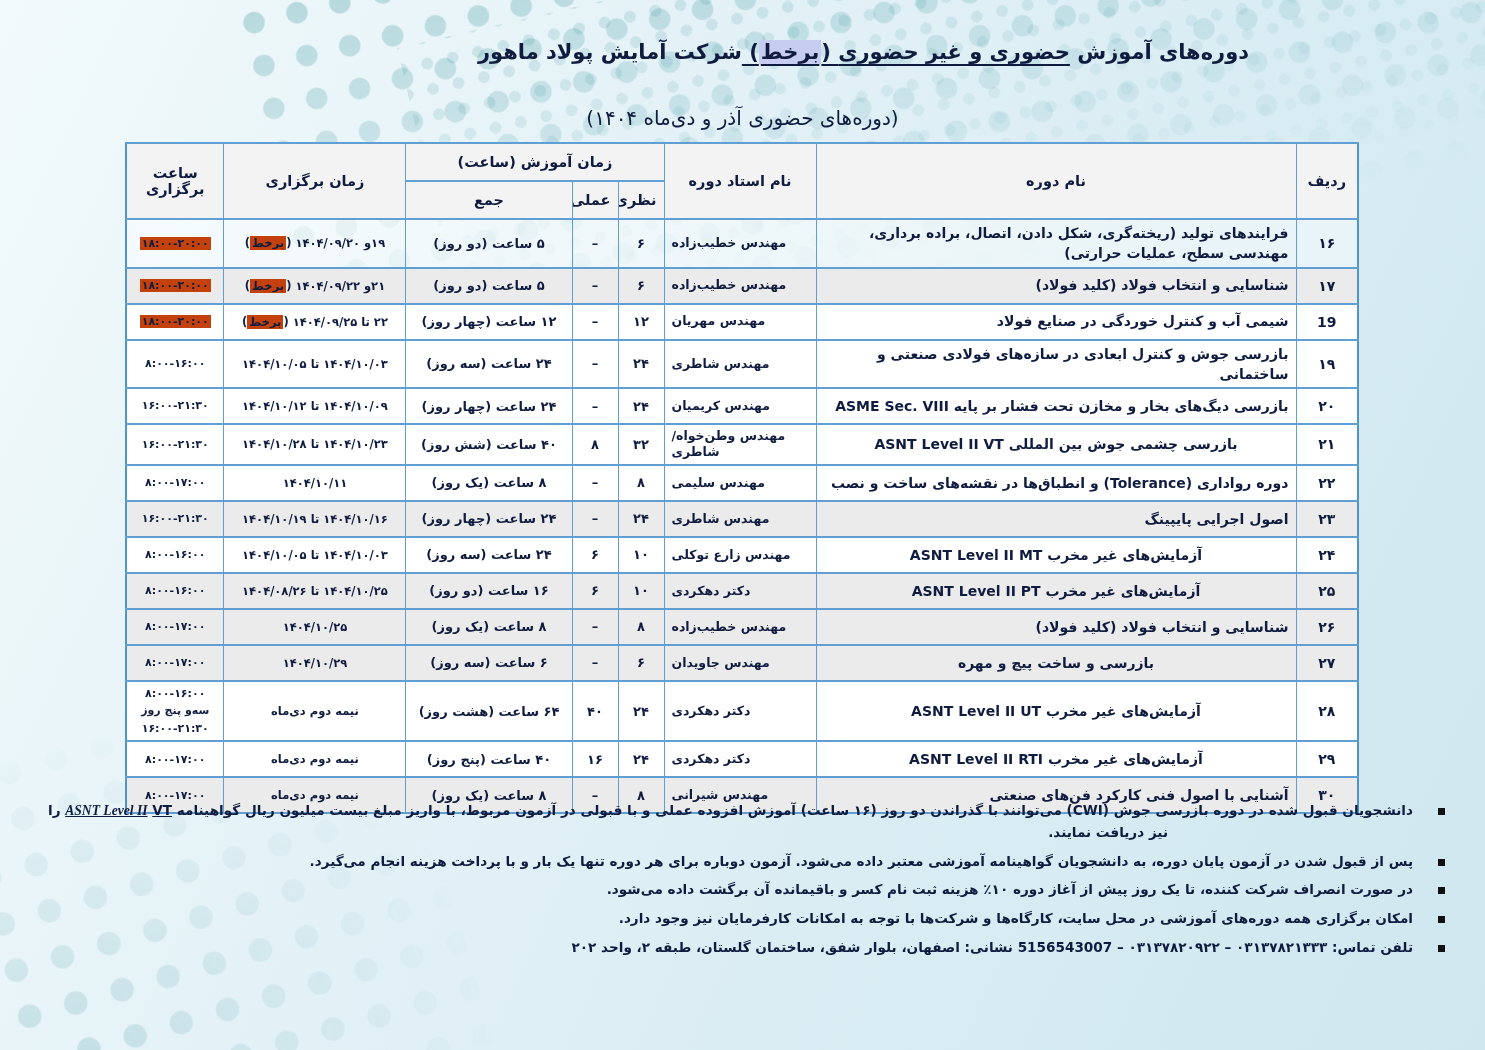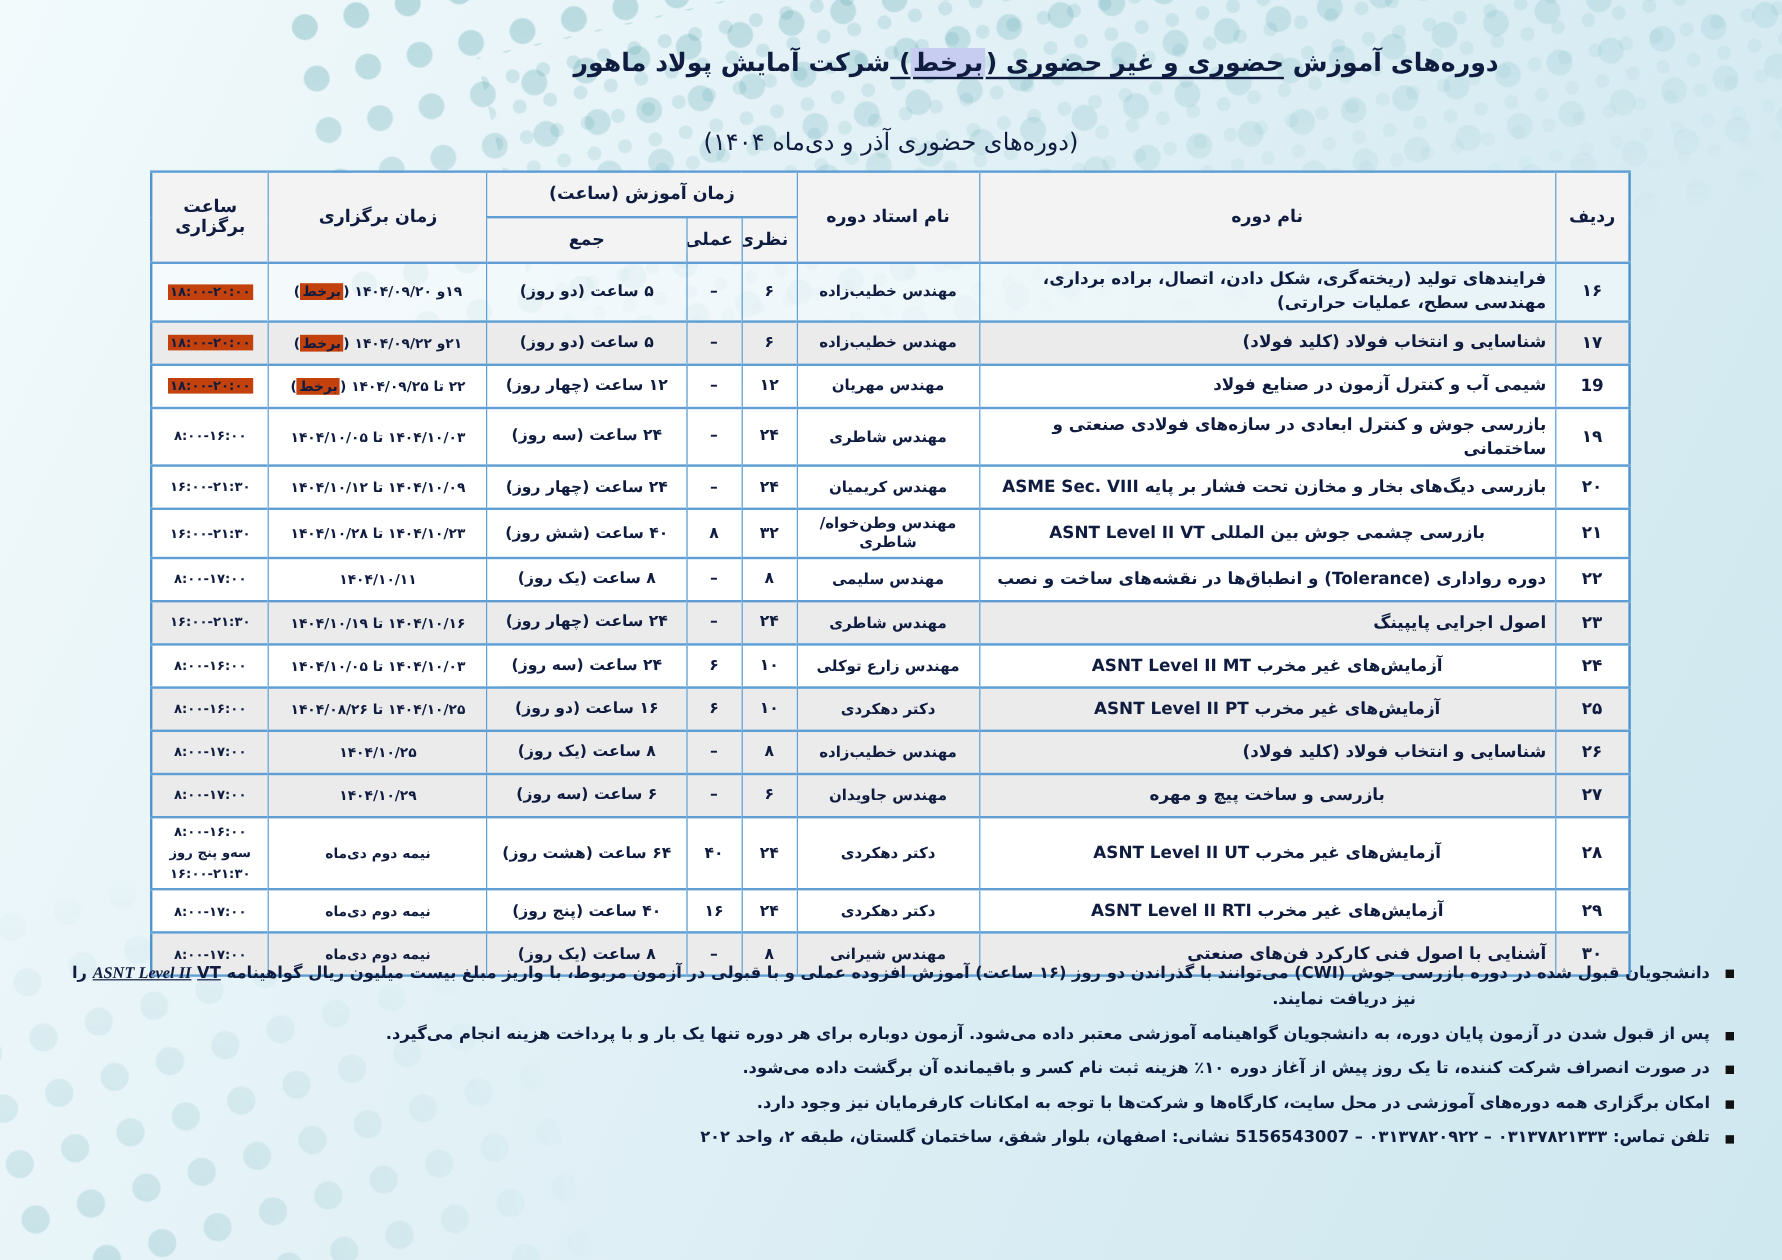--- a/index.html
+++ b/index.html
@@ -61,37 +61,37 @@
   }
   table.courses th,table.courses td{
     border:2px solid #5f9fd4;border-left-width:1px;border-right-width:1px;
     font-weight:700;color:#0f1c3f;padding:3px 7px;vertical-align:middle;
     overflow:hidden;
   }
   table.courses thead th{background:#f3f3f3;font-size:14.5px;text-align:center;height:30px;}
   td.c-num{text-align:center;font-size:14px;height:28px;}
   td.c-course{text-align:right;font-size:14px;line-height:1.45;}
   td.c-course.center{text-align:center;}
-  td.c-instr{text-align:center;font-size:12.5px;line-height:1.3;}
+  td.c-instr{text-align:left;font-size:12.5px;line-height:1.3;}
   td.c-hours{text-align:center;font-size:13px;}
   td.c-total{text-align:center;font-size:13px;}
   td.c-sched{text-align:center;font-size:11.5px;}
   td.c-time{text-align:center;font-size:11px;line-height:1.6;}
   tr.shade-gray td{background:#ebebeb;}
   tr.shade-white td{background:#ffffff;}
   tr.shade-none td{background:rgba(255,255,255,.45);}
   .hl-gray{background:#c2410c;padding:0 2px;}
   .ltr{direction:ltr;unicode-bidi:embed;}
   
   .notes{
     position:absolute;top:800px;right:40px;left:44px;
     list-style:none;margin:0;padding:0;
   }
   .notes li{
-    display:flex;align-items:flex-start;gap:13px;
+    display:flex;align-items:flex-start;gap:25px;
     font-size:13.6px;font-weight:700;line-height:1.6;margin-bottom:7px;
   }
   .notes .bullet{
     width:7px;height:7px;background:#111;flex:0 0 7px;margin-top:8px;
   }
   .notes .txt{flex:1;}
   .notes li.hang .txt{margin-left:0;margin-right:0;padding-right:245px;text-indent:-245px;}
   .seg-italic_underline{
     font-family:"Liberation Serif","DejaVu Serif",serif;
     font-style:italic;text-decoration:underline;direction:ltr;unicode-bidi:embed;
@@ -162,21 +162,21 @@
             <td class="c-hours">۶</td>
             <td class="c-hours">–</td>
             <td class="c-total">۵ ساعت (دو روز)</td>
             <td class="c-sched">۲۱و ۱۴۰۴/۰۹/۲۲ (<span class="hl-gray">برخط</span>)</td>
             <td class="c-time">
               <div><span class="hl-gray ltr" dir="ltr">۱۸:۰۰-۲۰:۰۰</span></div>
             </td>
           </tr>
           <tr class="shade-white">
             <td class="c-num">19</td>
-            <td class="c-course">شیمی آب و کنترل آزمون در صنایع فولاد</td>
+            <td class="c-course">شیمی آب و کنترل خوردگی در صنایع فولاد</td>
             <td class="c-instr">مهندس مهریان</td>
             <td class="c-hours">۱۲</td>
             <td class="c-hours">–</td>
             <td class="c-total">۱۲ ساعت (چهار روز)</td>
             <td class="c-sched">۲۲ تا ۱۴۰۴/۰۹/۲۵ (<span class="hl-gray">برخط</span>)</td>
             <td class="c-time">
               <div><span class="hl-gray ltr" dir="ltr">۱۸:۰۰-۲۰:۰۰</span></div>
             </td>
           </tr>
           <tr class="shade-white">

